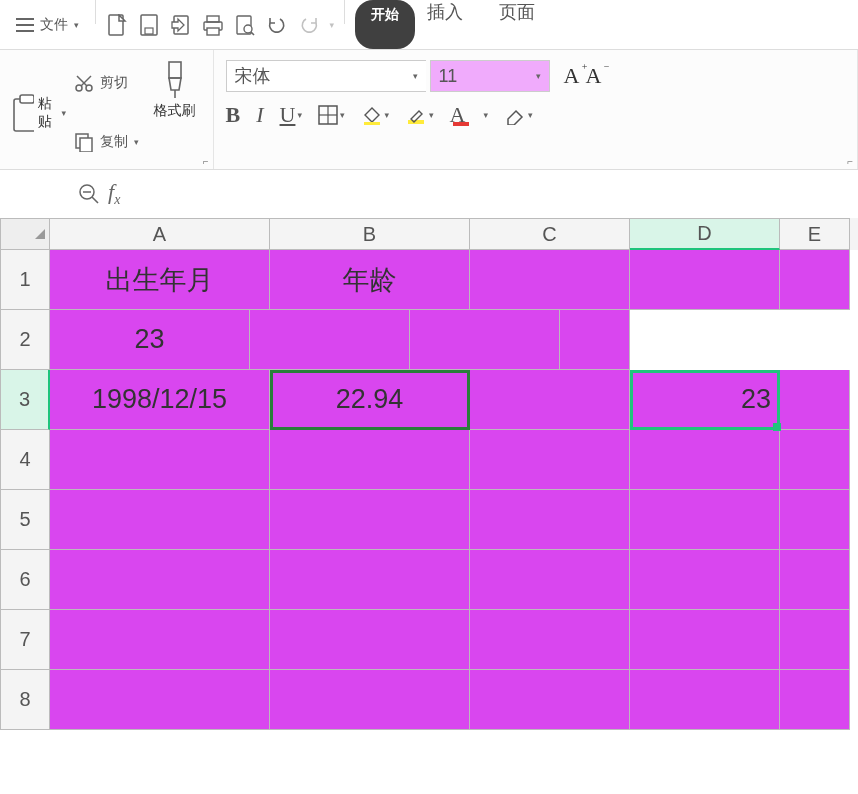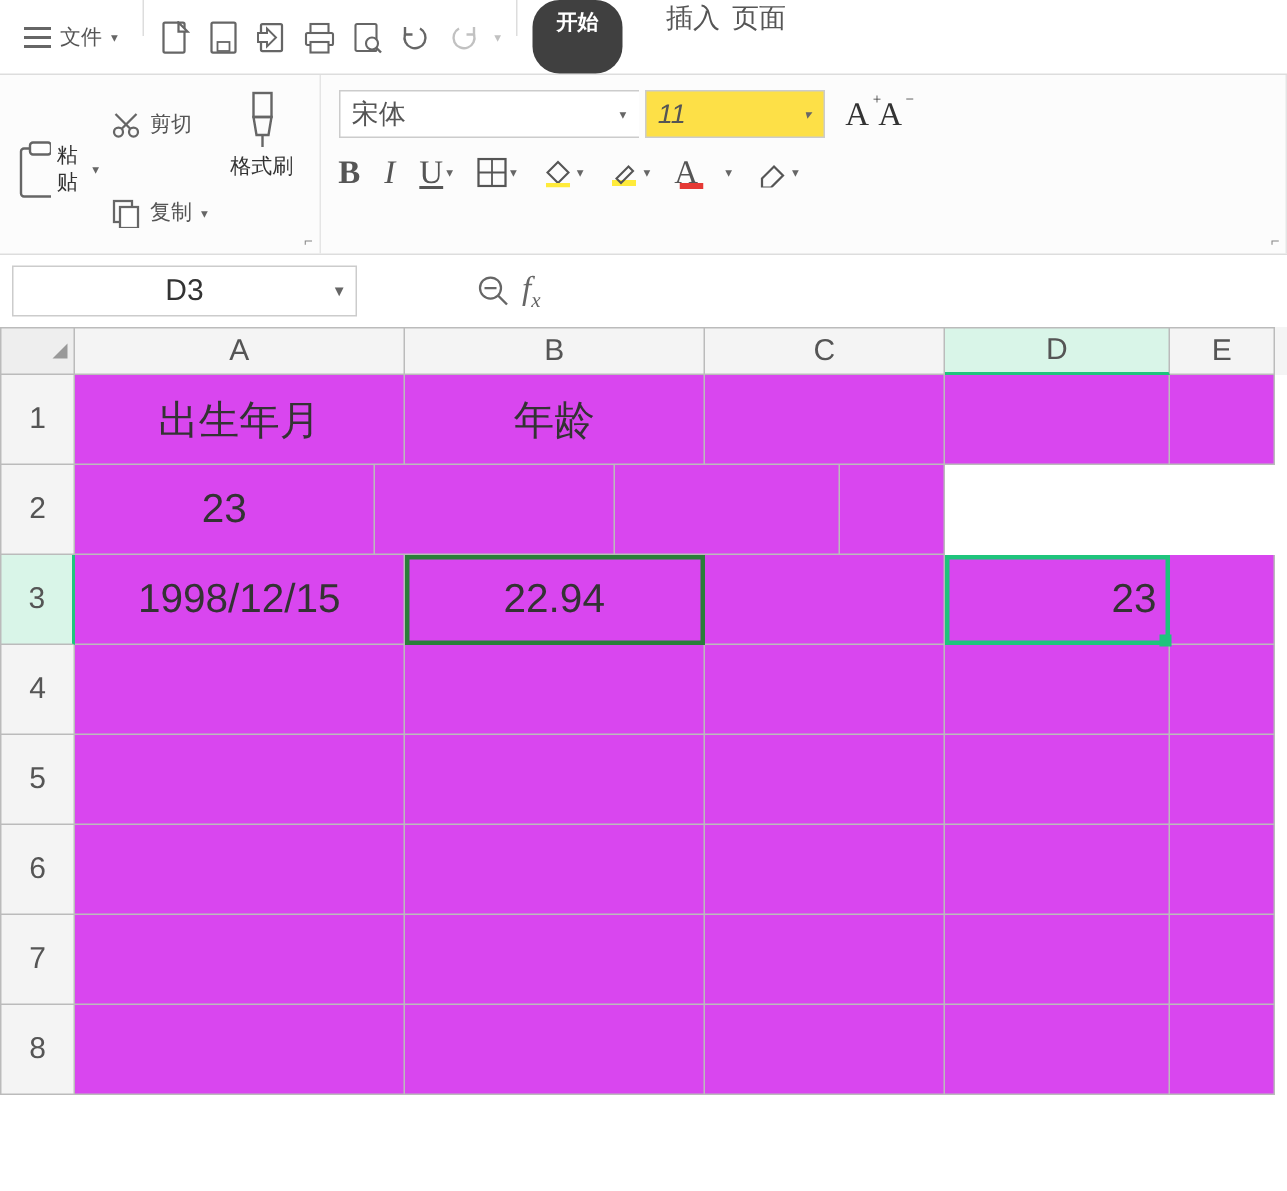--- a/index.html
+++ b/index.html
@@ -7,34 +7,34 @@
 
 
 .menubar { display: flex; height: 50px; padding: 0 10px; border-bottom: 1px solid #ddd; gap: 4px; }
 .menu-file { display: flex; align-items: center; gap: 6px; padding: 4px 6px; color: #555; }
 .hamburger { width: 18px; height: 14px; display: flex; flex-direction: column; justify-content: space-between; }
 .hamburger span { height: 2px; background: #666; }
 .menu-sep { width: 1px; height: 24px; background: #ddd; margin: 0 6px; }
 .toolbar-icons { display: flex; gap: 10px; align-items: center; }
 .tb-icon { width: 22px; height: 22px; display: flex; align-items: center; justify-content: center; color: #555; }
 .btn-start { background: #404040; color: #fff; padding: 6px 16px; border-radius: 18px; font-weight: bold; }
-.menu-tail { display: flex; gap: 8px; margin-left: 25px; font-size: 18px; color: #555; }
+.menu-tail { display: flex; gap: 36px; margin-left: 8px; font-size: 18px; color: #555; }
 
 
 .ribbon { display: flex; height: 120px; border-bottom: 1px solid #ddd; background: #fcfcfc; }
 .ribbon-group { display: flex; flex-direction: column; padding: 8px 10px 2px 10px; border-right: 1px solid #e5e5e5; position: relative; }
 .ribbon-group .corner { position: absolute; right: 4px; bottom: 2px; font-size: 10px; color: #888; }
 .paste-col { display: flex; flex-direction: row; align-items: center; gap: 4px; width: 56px; }
 .side-cols { display: flex; flex-direction: column; justify-content: space-around; gap: 10px; }
 .side-btn { display: flex; align-items: center; gap: 6px; color: #555; }
 .format-brush { display: flex; flex-direction: column; align-items: center; gap: 4px; width: 56px; }
 .font-group { flex: 1; display: flex; flex-direction: column; gap: 10px; padding: 10px 12px; }
 .font-row1 { display: flex; gap: 4px; align-items: center; }
 .font-box { width: 200px; height: 32px; border: 1px solid #ccc; background: #fff; padding: 4px 8px; display: flex; justify-content: space-between; align-items: center; font-size: 18px; color: #555; border-right: none; }
-.size-box { width: 120px; height: 32px; border: 1px solid #ccc; background: #fde047; padding: 4px 8px; display: flex; justify-content: space-between; align-items: center; font-size: 18px; color: #555; font-style: italic; }
+.size-box { width: 120px; height: 32px; border: 1px solid #ccc; background: #f0abfc; padding: 4px 8px; display: flex; justify-content: space-between; align-items: center; font-size: 18px; color: #555; }
 .A-group { display: flex; gap: 6px; margin-left: 10px; align-items: center; }
 .Abig { font-size: 22px; position: relative; font-family: serif; }
 .Abig sup { font-size: 10px; position: absolute; top: -2px; right: -8px; }
 .font-row2 { display: flex; gap: 16px; align-items: center; font-size: 22px; color: #555; }
 .fr-item { display: flex; align-items: center; gap: 2px; font-family: serif; }
 .small-tri { font-size: 9px; color: #666; }
 
 
 .formula-row { display: flex; align-items: center; height: 48px; padding: 6px 8px; gap: 10px; }
 .namebox { width: 230px; height: 34px; border: 1px solid #ccc; display: flex; align-items: center; justify-content: center; position: relative; font-size: 20px; }
@@ -232,24 +232,20 @@
             <path d="M4 14 L12 6 L18 12 L10 20 L4 20 Z" fill="none" stroke="#555" stroke-width="1.5"></path>
           </svg>
           <span class="small-tri">▾</span>
         </span>
     </div>
     <span class="corner">⌐</span>
   </div>
 </div>
 
 <div class="formula-row">
-  <div class="namebox">
-    <span>D3</span>
-    <span class="tri">▼</span>
-  </div>
   <div class="fx-icons">
     <svg width="22" height="22">
         <circle cx="9" cy="9" r="7" fill="none" stroke="#666" stroke-width="1.5"></circle>
         <line x1="5" y1="9" x2="13" y2="9" stroke="#666" stroke-width="1.5"></line>
         <line x1="14" y1="14" x2="20" y2="20" stroke="#666" stroke-width="1.6"></line>
       </svg>
     <span style="font-style:italic;font-size:22px;font-family:serif;">f<sub style="font-size:14px;">x</sub></span>
   </div>
 </div>
 

